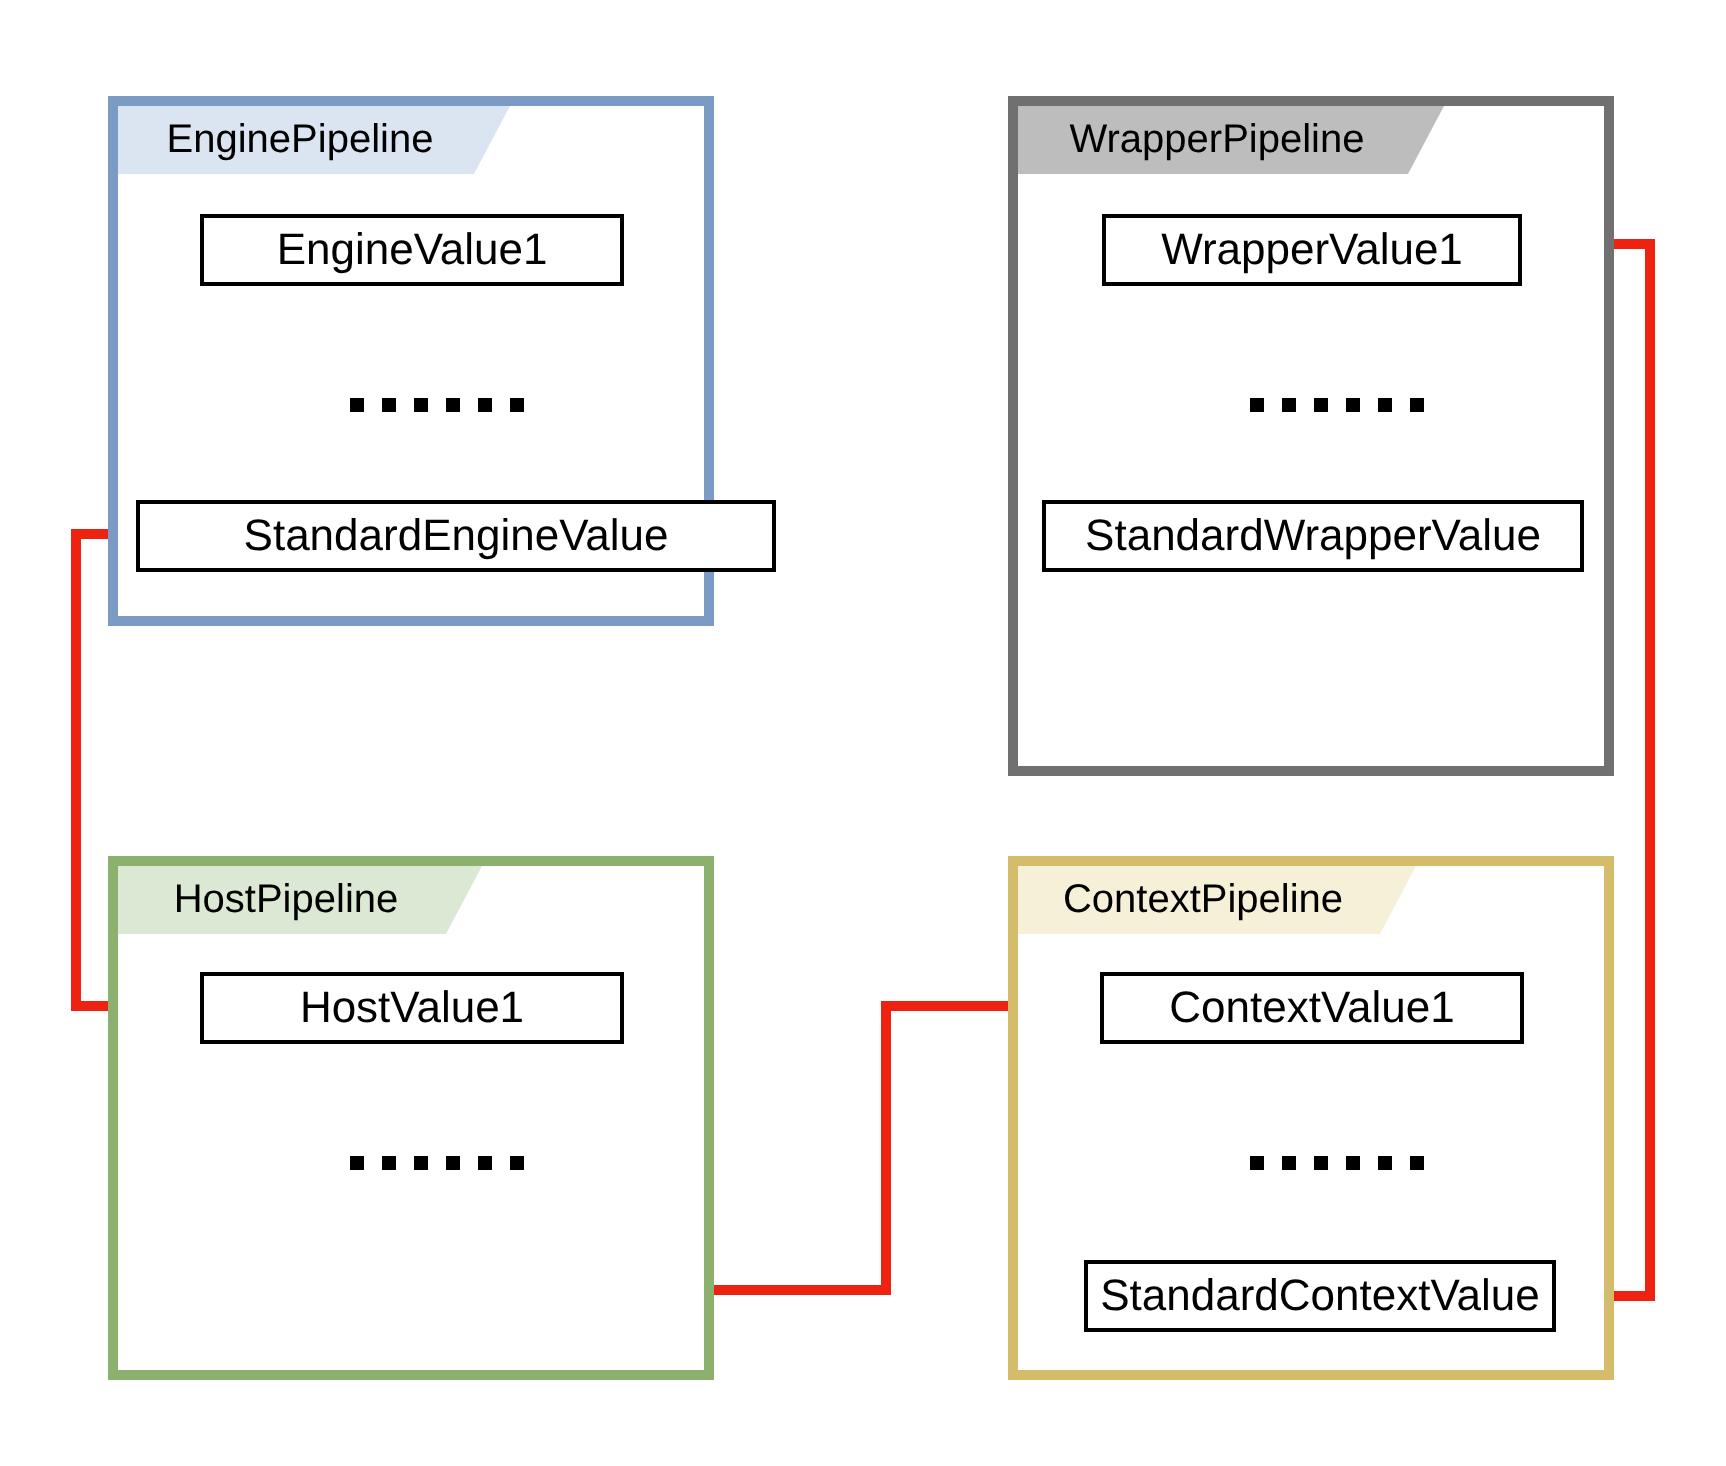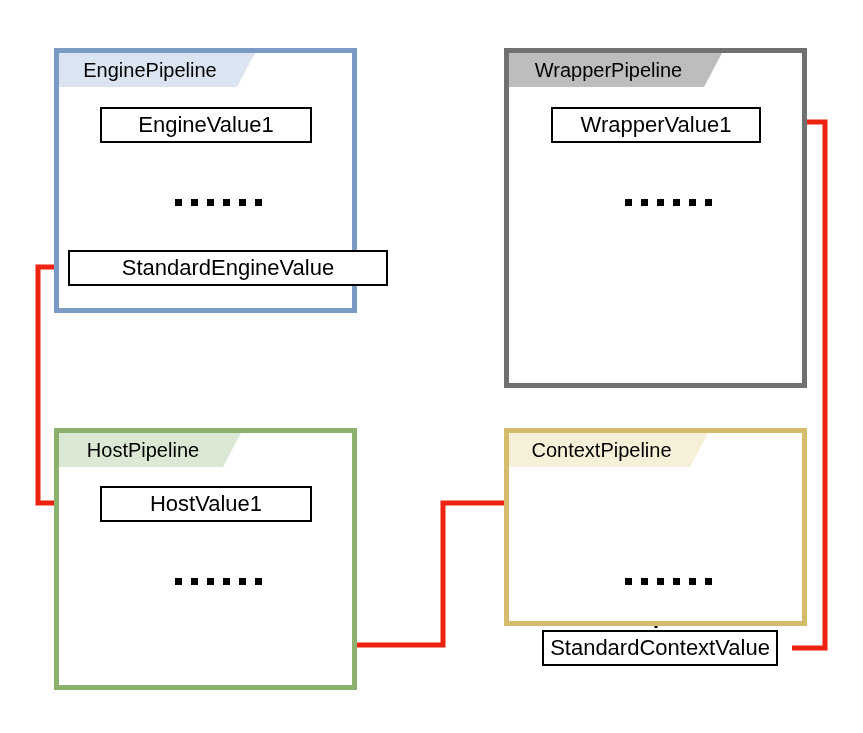--- a/index.html
+++ b/index.html
@@ -154,20 +154,23 @@
     <span>WrapperValue1</span>
   </div>
   <div class="ellipsis" style="left:625px; top:199px;">
     <i></i>
     <i></i>
     <i></i>
     <i></i>
     <i></i>
     <i></i>
   </div>
+  <div class="node" style="left:521px; top:250px; width:271px; height:36px;">
+    <span>StandardWrapperValue</span>
+  </div>
 
   <div class="package" style="left:54px; top:428px; width:303px; height:262px; border:5px solid #8cb06e;">
     <div class="pkg-tab" style="width:182px;">
       <svg class="pkg-tab-shape" viewBox="0 0 182 34" preserveAspectRatio="none">
         <polygon points="0,0 182,0 164,34 0,34" fill="#dbe8d4"></polygon>
       </svg>
       <span class="pkg-tab-label">HostPipeline</span>
     </div>
   </div>
   <div class="node" style="left:100px; top:486px; width:212px; height:36px;">
@@ -175,28 +178,31 @@
   </div>
   <div class="ellipsis" style="left:175px; top:578px;">
     <i></i>
     <i></i>
     <i></i>
     <i></i>
     <i></i>
     <i></i>
   </div>
 
-  <div class="package" style="left:504px; top:428px; width:303px; height:198px; border:5px solid #d4bc6a;">
+  <div class="package" style="left:504px; top:428px; width:303px; height:262px; border:5px solid #d4bc6a;">
     <div class="pkg-tab" style="width:199px;">
       <svg class="pkg-tab-shape" viewBox="0 0 199 34" preserveAspectRatio="none">
         <polygon points="0,0 199,0 181,34 0,34" fill="#f7f0d8"></polygon>
       </svg>
       <span class="pkg-tab-label">ContextPipeline</span>
     </div>
   </div>
+  <div class="node" style="left:550px; top:486px; width:212px; height:36px;">
+    <span>ContextValue1</span>
+  </div>
   <div class="ellipsis" style="left:625px; top:578px;">
     <i></i>
     <i></i>
     <i></i>
     <i></i>
     <i></i>
     <i></i>
   </div>
   <div class="node" style="left:542px; top:630px; width:236px; height:36px;">
     <span>StandardContextValue</span>

